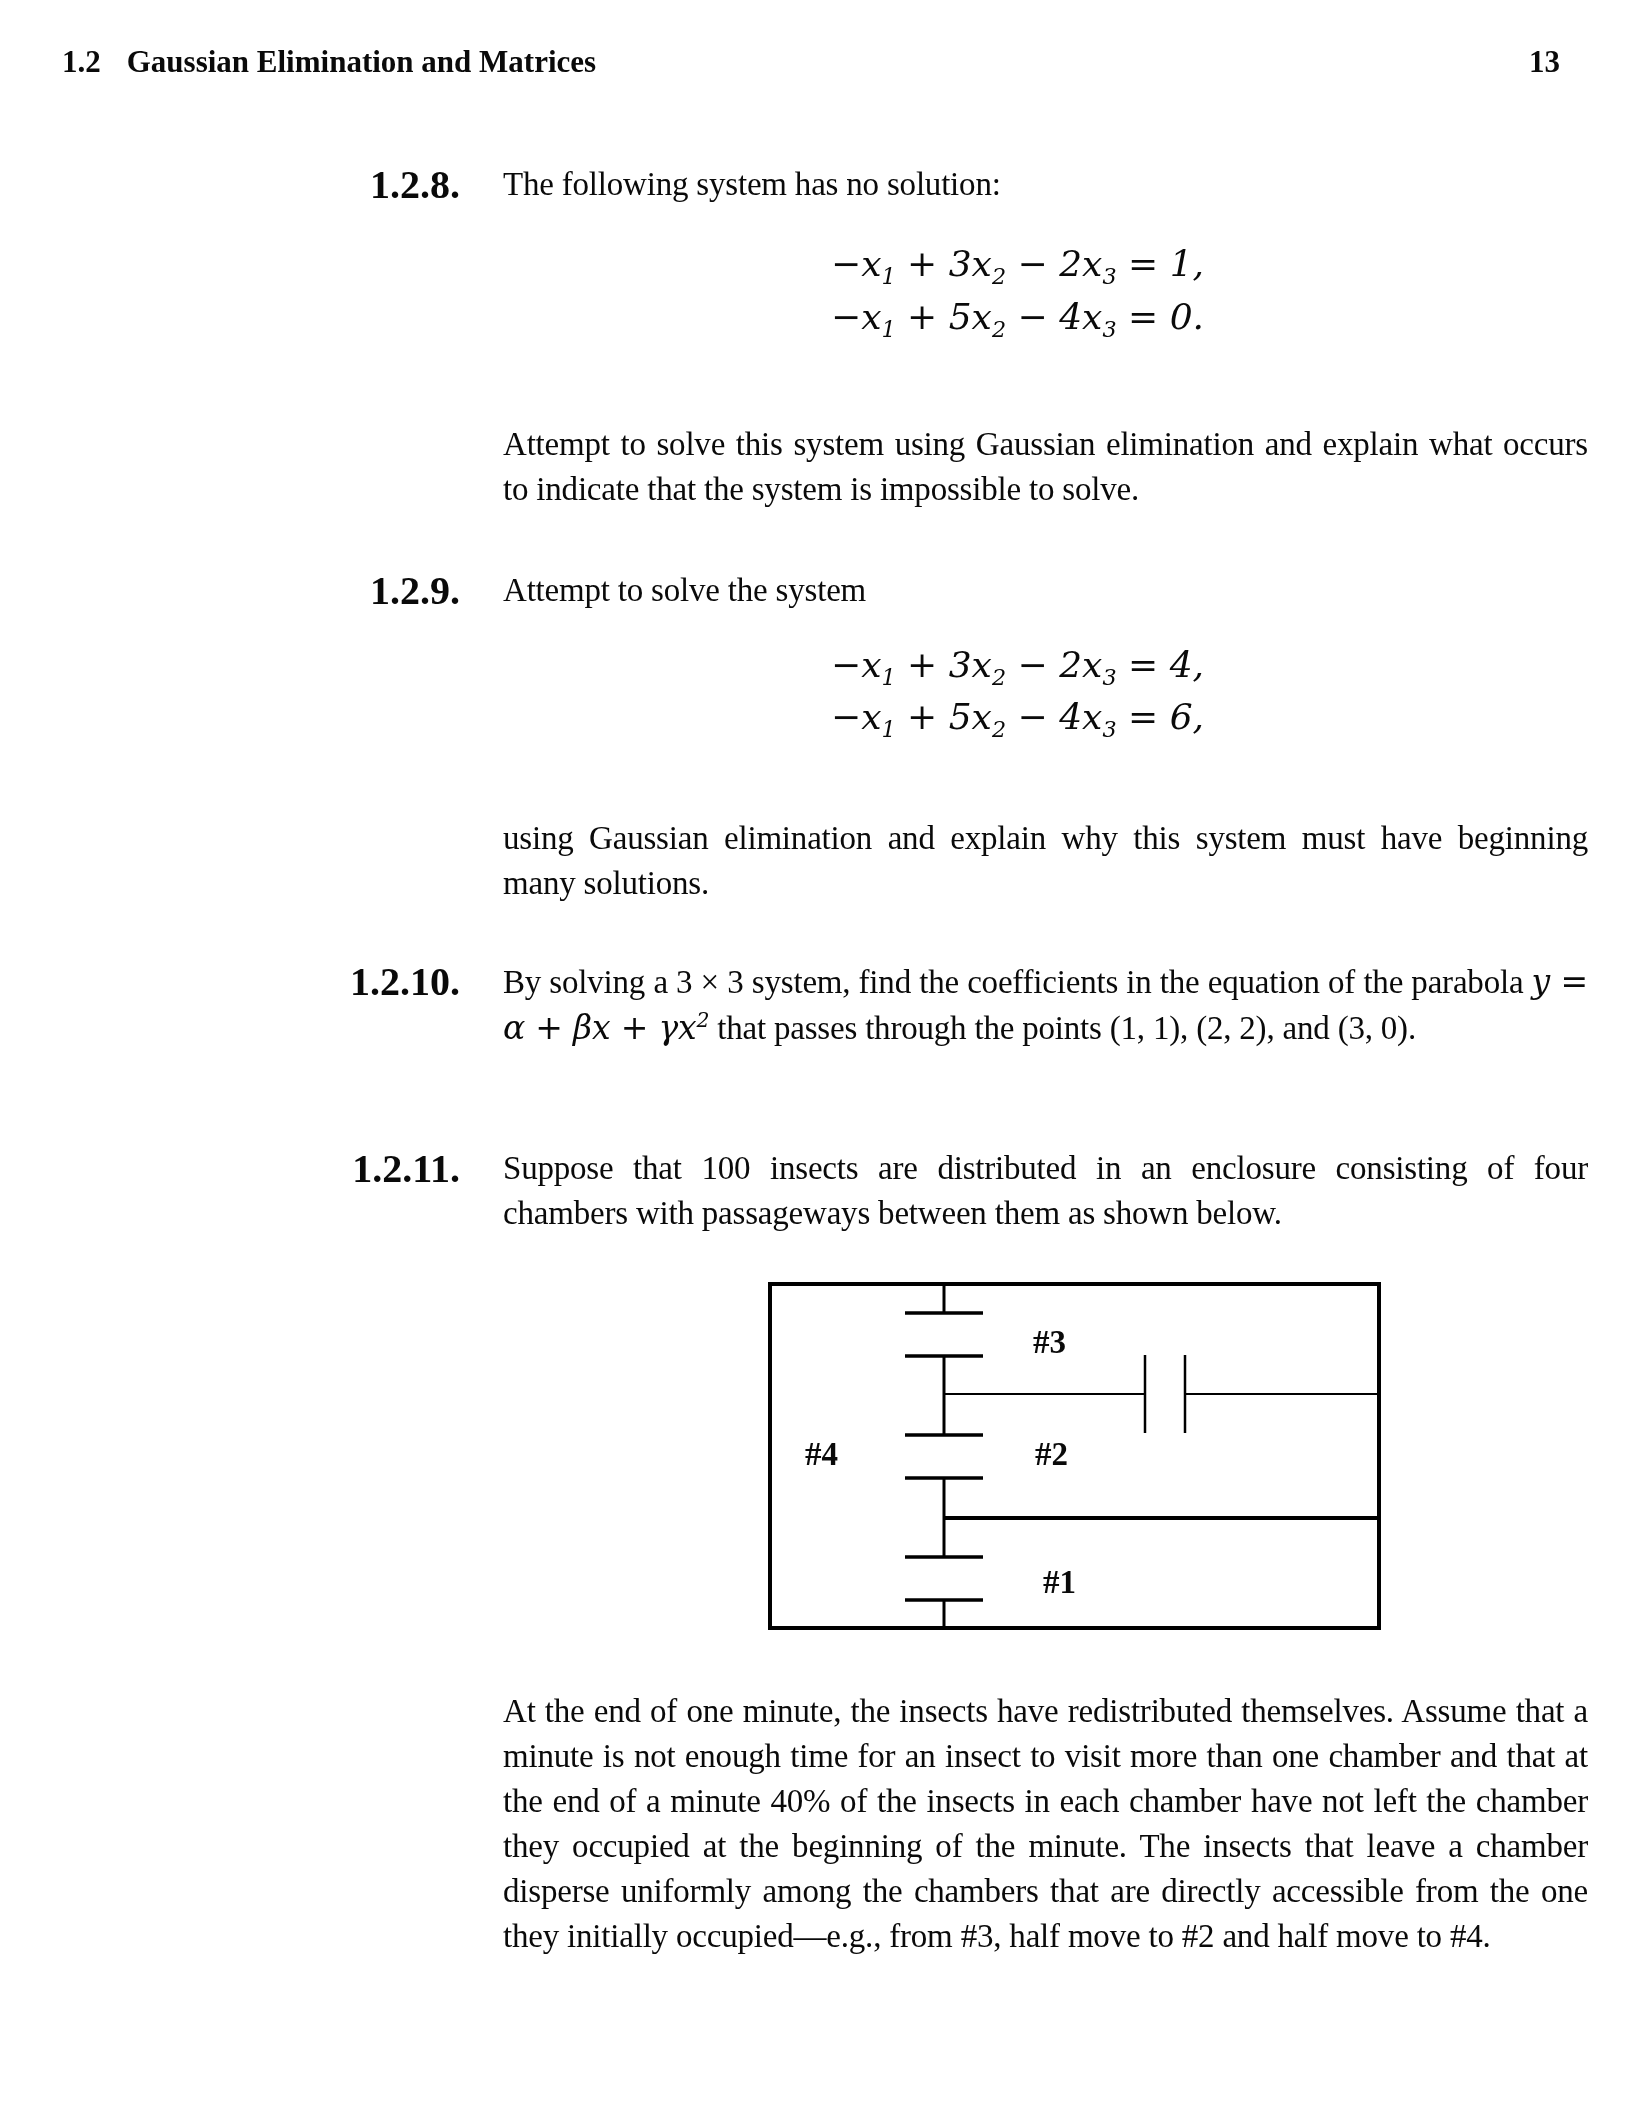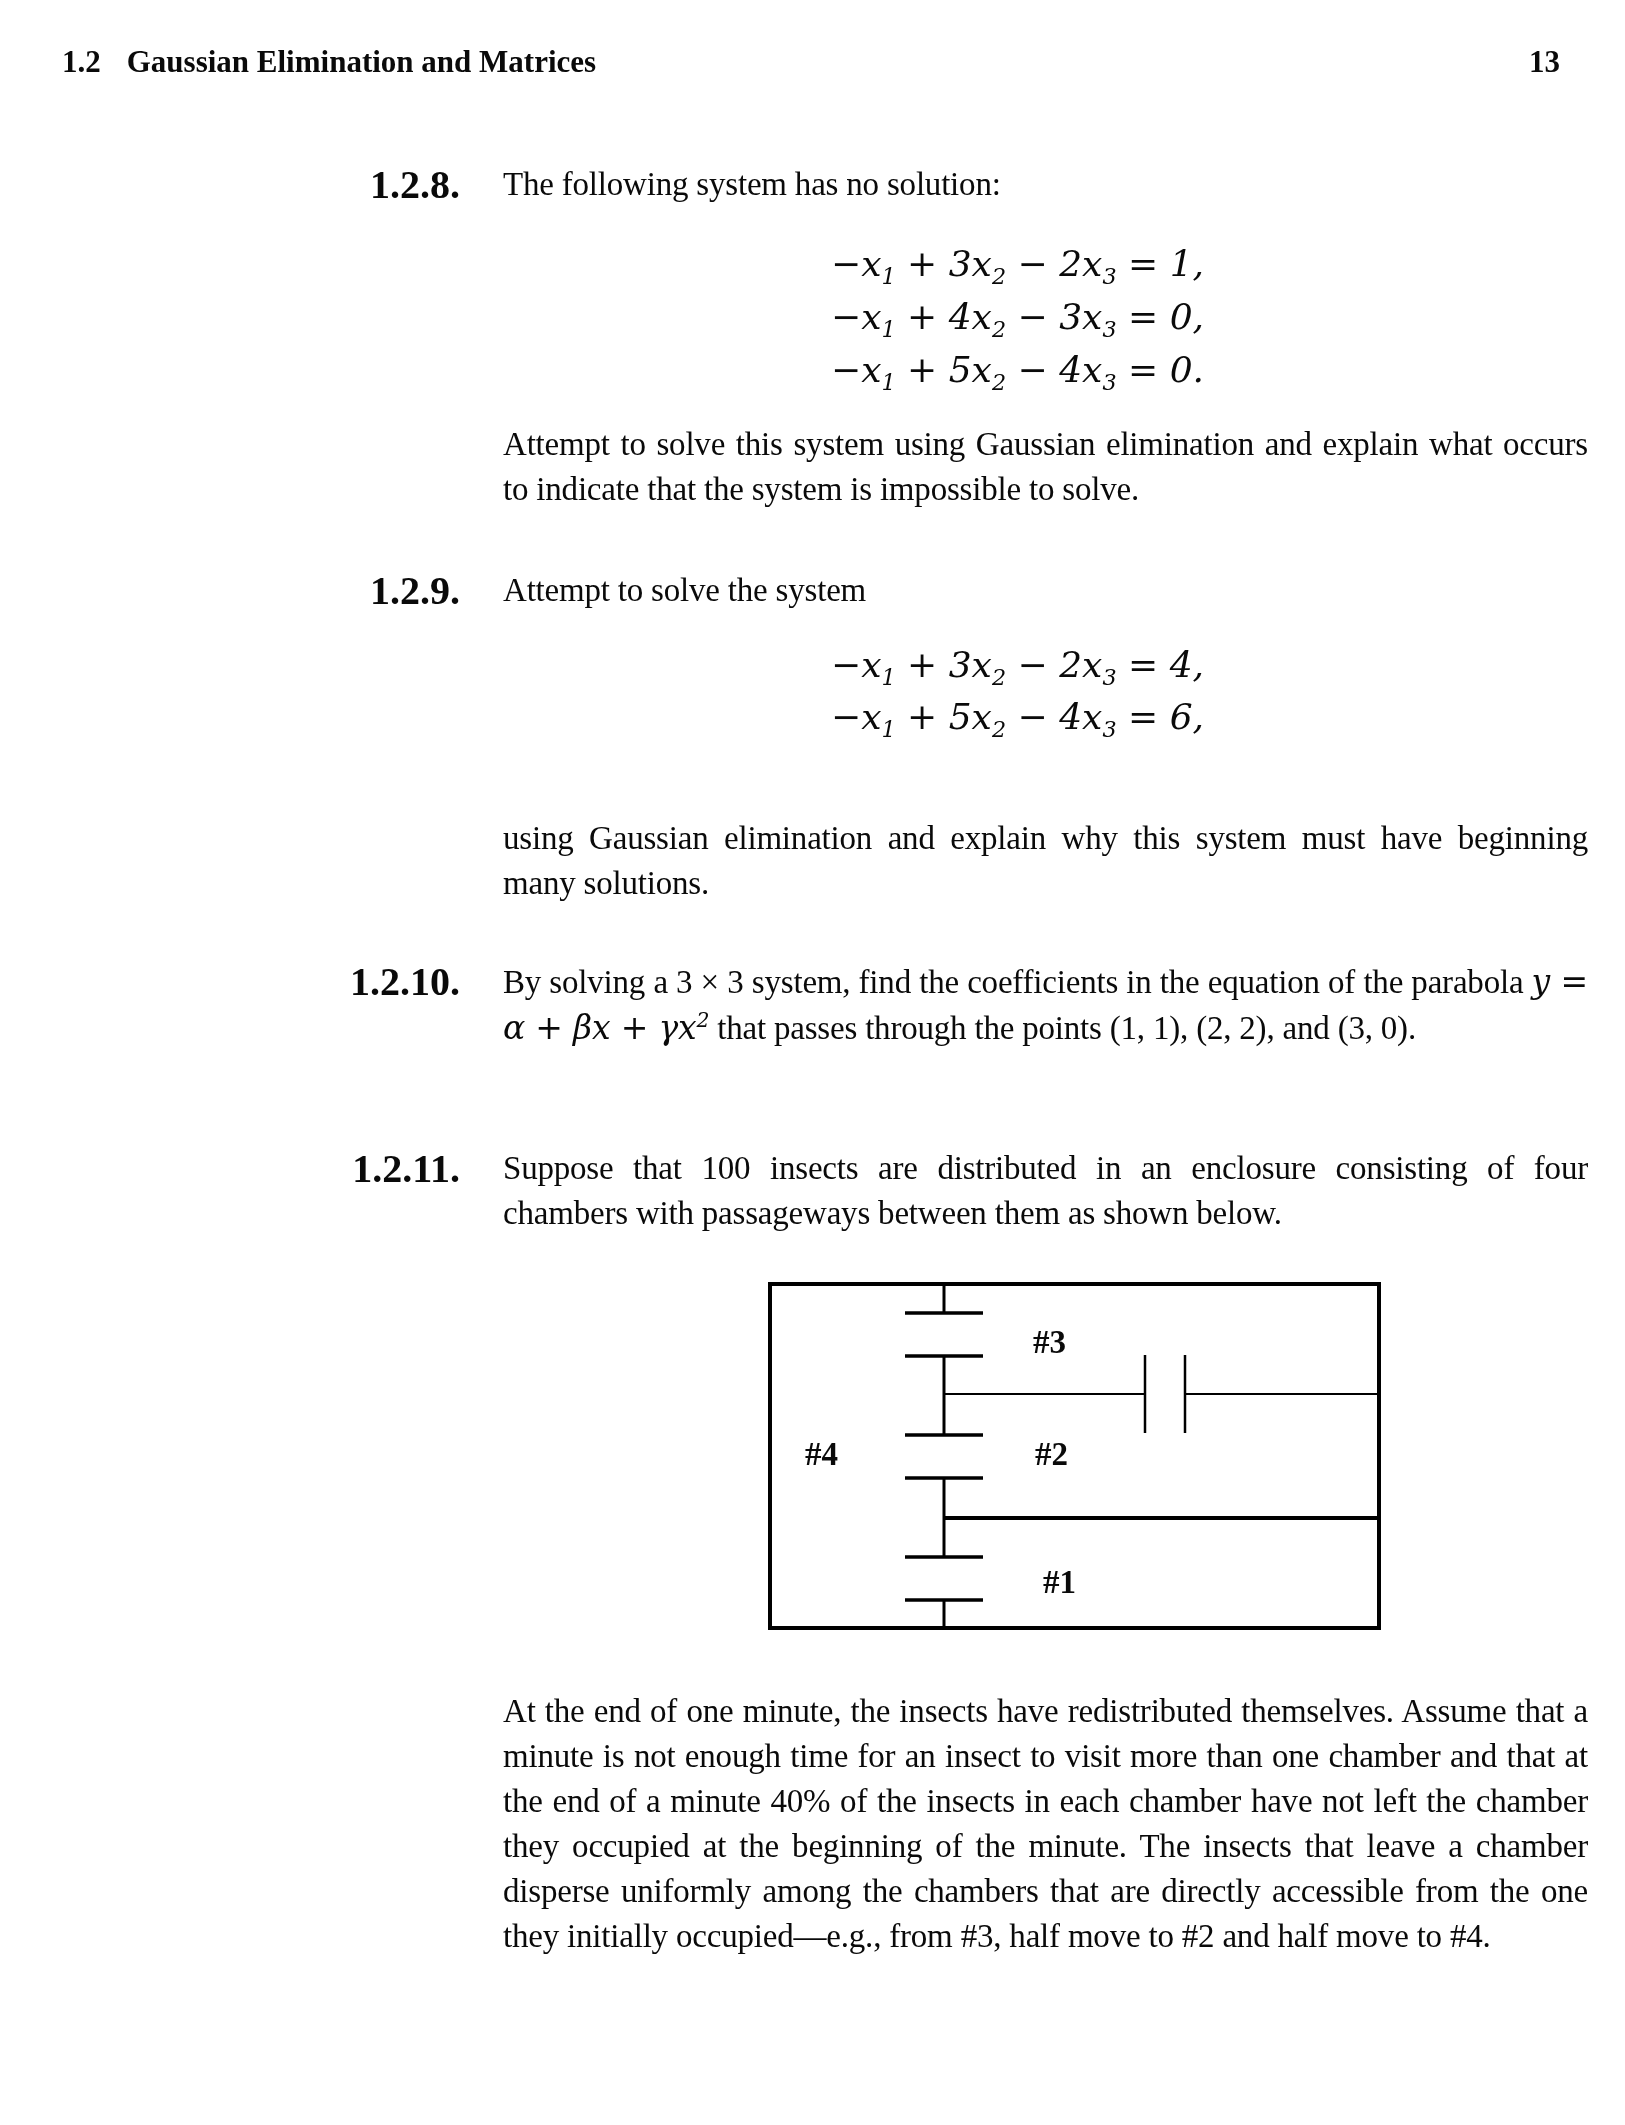--- a/index.html
+++ b/index.html
@@ -42,21 +42,20 @@
   <div class="header">
     <span class="hsec">1.2</span><span>Gaussian Elimination and Matrices</span>
     <span class="hpage">13</span>
   </div>
 
   <div class="plabel" style="top:162px">1.2.8.</div>
   <div class="pbody" style="top:162px">The following system has no solution:</div>
 
   <div class="eqblock" style="top:230px">
     <div class="eq">−x<sub>1</sub> + 3x<sub>2</sub> − 2x<sub>3</sub> = 1,</div>
-    <div class="eq">−x<sub>1</sub> + 4x<sub>2</sub> − 3x<sub>3</sub> = 0,</div>
     <div class="eq">−x<sub>1</sub> + 5x<sub>2</sub> − 4x<sub>3</sub> = 0.</div>
   </div>
 
   <div class="pbody just" style="top:422px">Attempt to solve this system using Gaussian elimination and explain what occurs to indicate that the system is impossible to solve.</div>
 
   <div class="plabel" style="top:568px">1.2.9.</div>
   <div class="pbody" style="top:568px">Attempt to solve the system</div>
 
   <div class="eqblock" style="top:632px;line-height:52px">
     <div class="eq">−x<sub>1</sub> + 3x<sub>2</sub> − 2x<sub>3</sub> = 4,</div>

